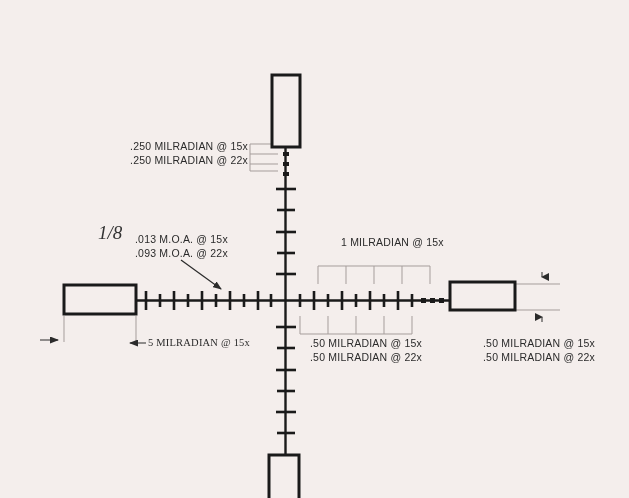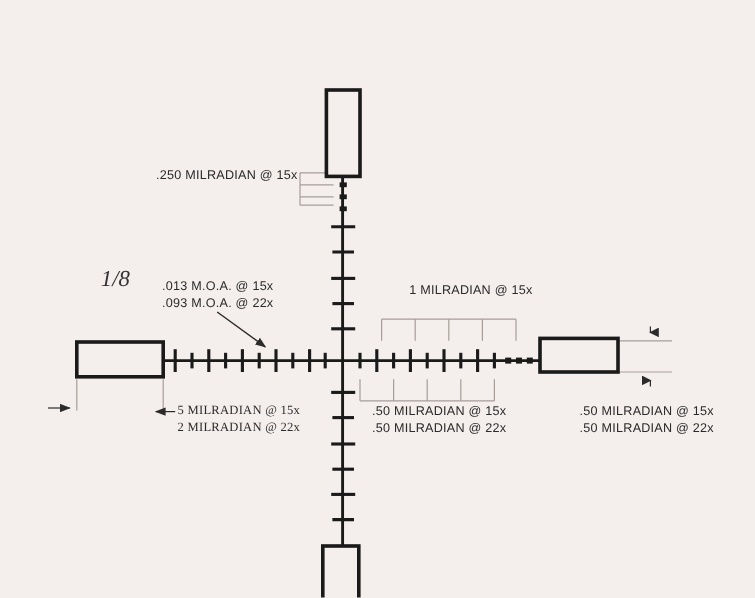--- a/index.html
+++ b/index.html
@@ -162,36 +162,36 @@
       <line x1="370" y1="247" x2="370" y2="266"></line>
       <line x1="384" y1="250" x2="384" y2="263"></line>
       <line x1="398" y1="247" x2="398" y2="266"></line>
       <line x1="412" y1="250" x2="412" y2="263"></line>
     </g>
 
   </svg>
 
   <div class="lbl r" style="left:126px; top:95px; width:122px;">
     <div>.250 MILRADIAN @ 15x</div>
-  </div>
-
-  <div class="hand" style="left:84px; top:178px;">1/8</div>
+    <div>.250 MILRADIAN @ 22x</div>
+  </div>
+
+  <div class="hand" style="left:98px; top:178px;">1/8</div>
 
   <div class="lbl" style="left:135px; top:188px;">
     <div>.013 M.O.A. @ 15x</div>
     <div>.093 M.O.A. @ 22x</div>
   </div>
 
   <div class="lbl" style="left:341px; top:191px;">
     <div>1 MILRADIAN @ 15x</div>
   </div>
 
   <div class="lbl" style="left:148px; top:292px;font-family:Liberation Serif, serif;">
     <div>5 MILRADIAN @ 15x</div>
-    <div>2 MILRADIAN @ 22x</div>
   </div>
 
   <div class="lbl" style="left:310px; top:292px;">
     <div>.50 MILRADIAN @ 15x</div>
     <div>.50 MILRADIAN @ 22x</div>
   </div>
 
   <div class="lbl" style="left:483px; top:292px;">
     <div>.50 MILRADIAN @ 15x</div>
     <div>.50 MILRADIAN @ 22x</div>

